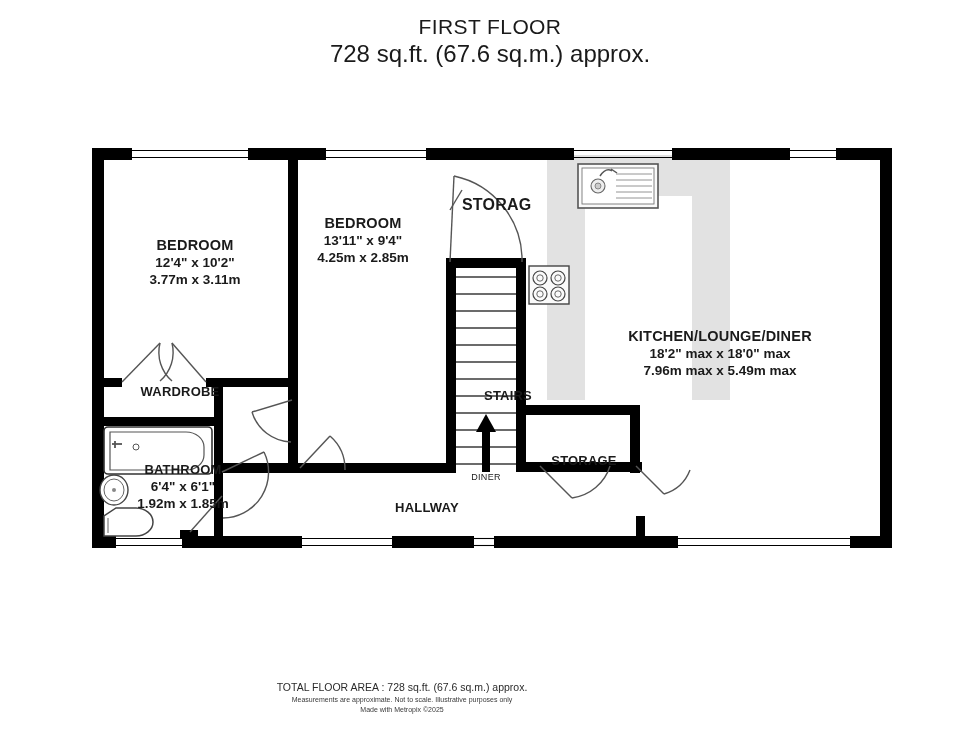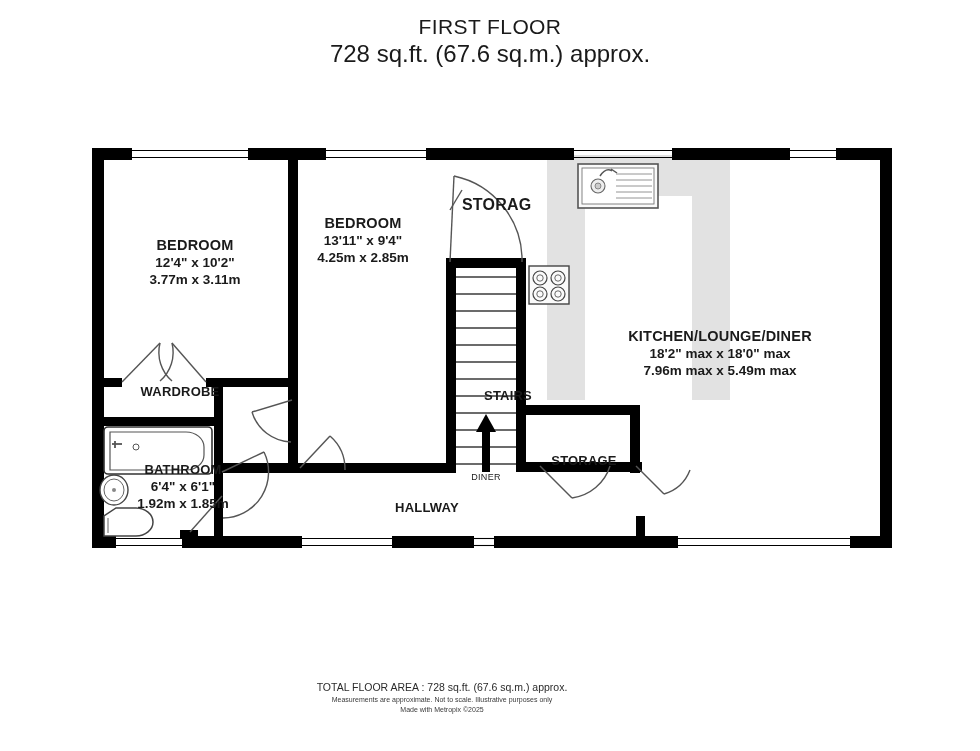--- a/index.html
+++ b/index.html
@@ -34,21 +34,20 @@
     line-height: 27px;
   }
 
   
   #footer-block {
     position: absolute;
     top: 680px;
     left: 0;
     width: 804px;
     text-align: center;
-    padding-left: 40px;
   }
   #footer-total {
     font-size: 10.5px;
     line-height: 14px;
     color: #2b2b2b;
   }
   #footer-disclaimer {
     font-size: 7px;
     line-height: 10px;
     color: #3a3a3a;

